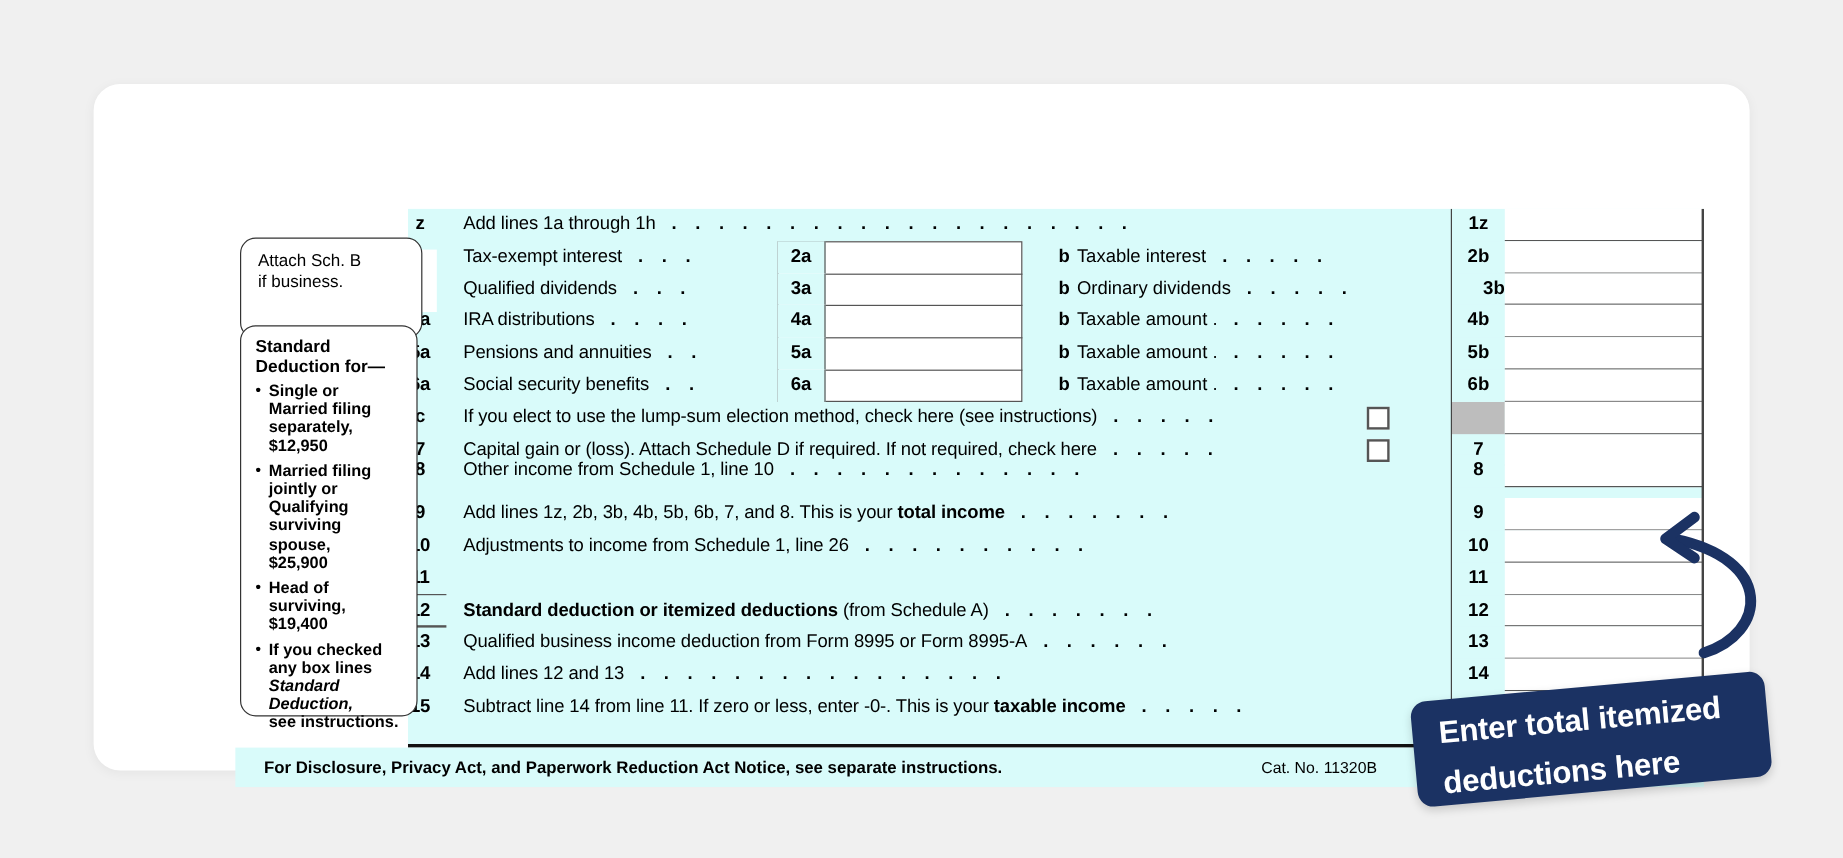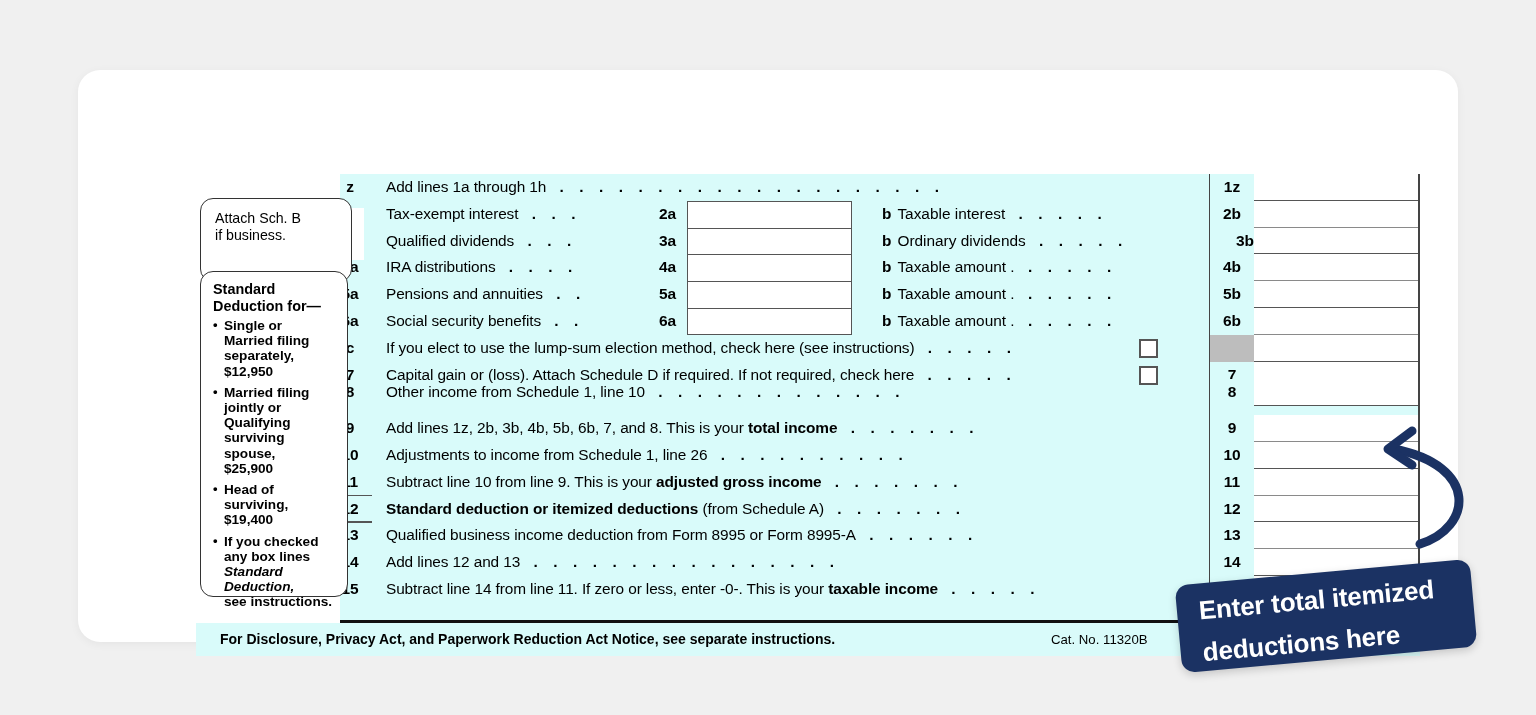--- a/index.html
+++ b/index.html
@@ -232,21 +232,20 @@
             <div class="rbox thin" style="top: 0px;"></div>
           </div>
           <div class="row" style="top: 268px;">
             <div class="num">10</div>
             <div class="desc">Adjustments to income from Schedule 1, line 26<span class="leader"> .   .   .   .   .   .   .   .   .   .</span></div>
             <div class="rnum" style="top: 0px;">10</div>
             <div class="rbox" style="top: 0px;"></div>
           </div>
           <div class="row" style="top: 294.8px;">
             <div class="num">11</div>
-            <div class="desc">Subtract line 10 from line 9. This is your <b>adjusted gross income</b><span class="leader"> .   .   .   .   .   .   .</span></div>
             <div class="rnum" style="top: 0px;">11</div>
             <div class="rbox thin" style="top: 0px;"></div>
           </div>
           <div class="row" style="top: 321.6px;">
             <div class="num">12</div>
             <div class="desc"><b>Standard deduction or itemized deductions</b> (from Schedule A)<span class="leader"> .   .   .   .   .   .   .</span></div>
             <div class="rnum" style="top: 0px;">12</div>
             <div class="rbox" style="top: 0px;"></div>
           </div>
           <div class="row" style="top: 348.4px;">

